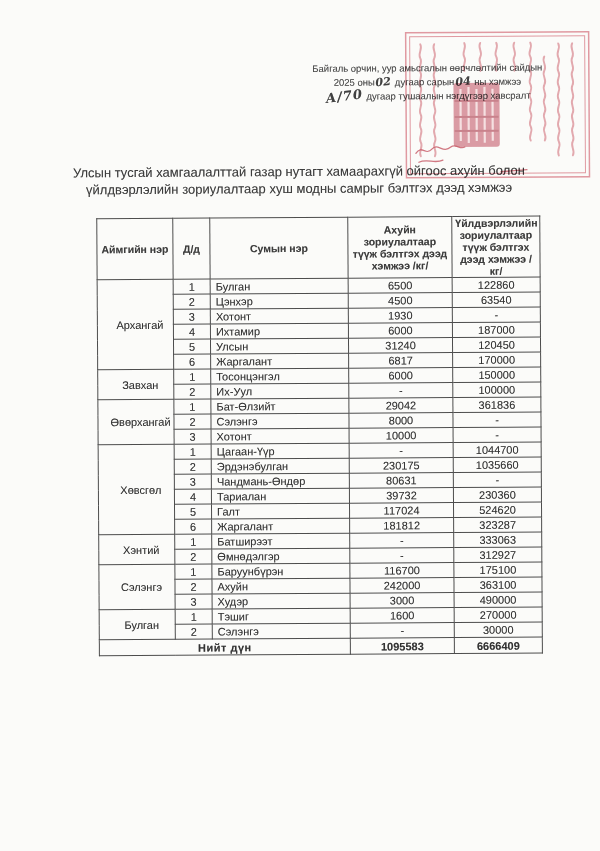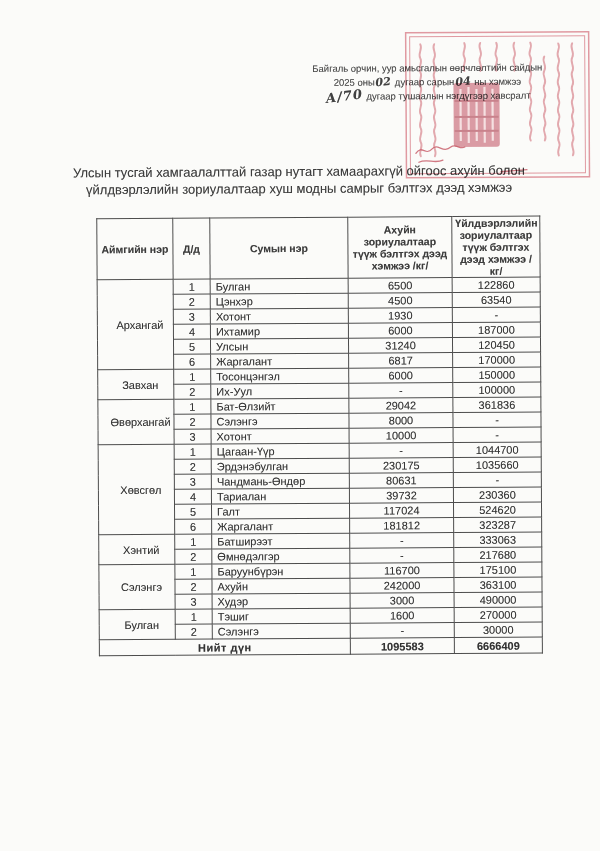--- a/index.html
+++ b/index.html
@@ -214,21 +214,21 @@
               <td rowspan="2" class="aimag">Хэнтий</td>
               <td class="num">1</td>
               <td class="sum">Батширээт</td>
               <td class="val">-</td>
               <td class="val">333063</td>
             </tr>
             <tr>
               <td class="num">2</td>
               <td class="sum">Өмнөдэлгэр</td>
               <td class="val">-</td>
-              <td class="val">217680</td>
+              <td class="val">312927</td>
             </tr>
             <tr>
               <td rowspan="3" class="aimag">Сэлэнгэ</td>
               <td class="num">1</td>
               <td class="sum">Баруунбүрэн</td>
               <td class="val">116700</td>
               <td class="val">175100</td>
             </tr>
             <tr>
               <td class="num">2</td>

